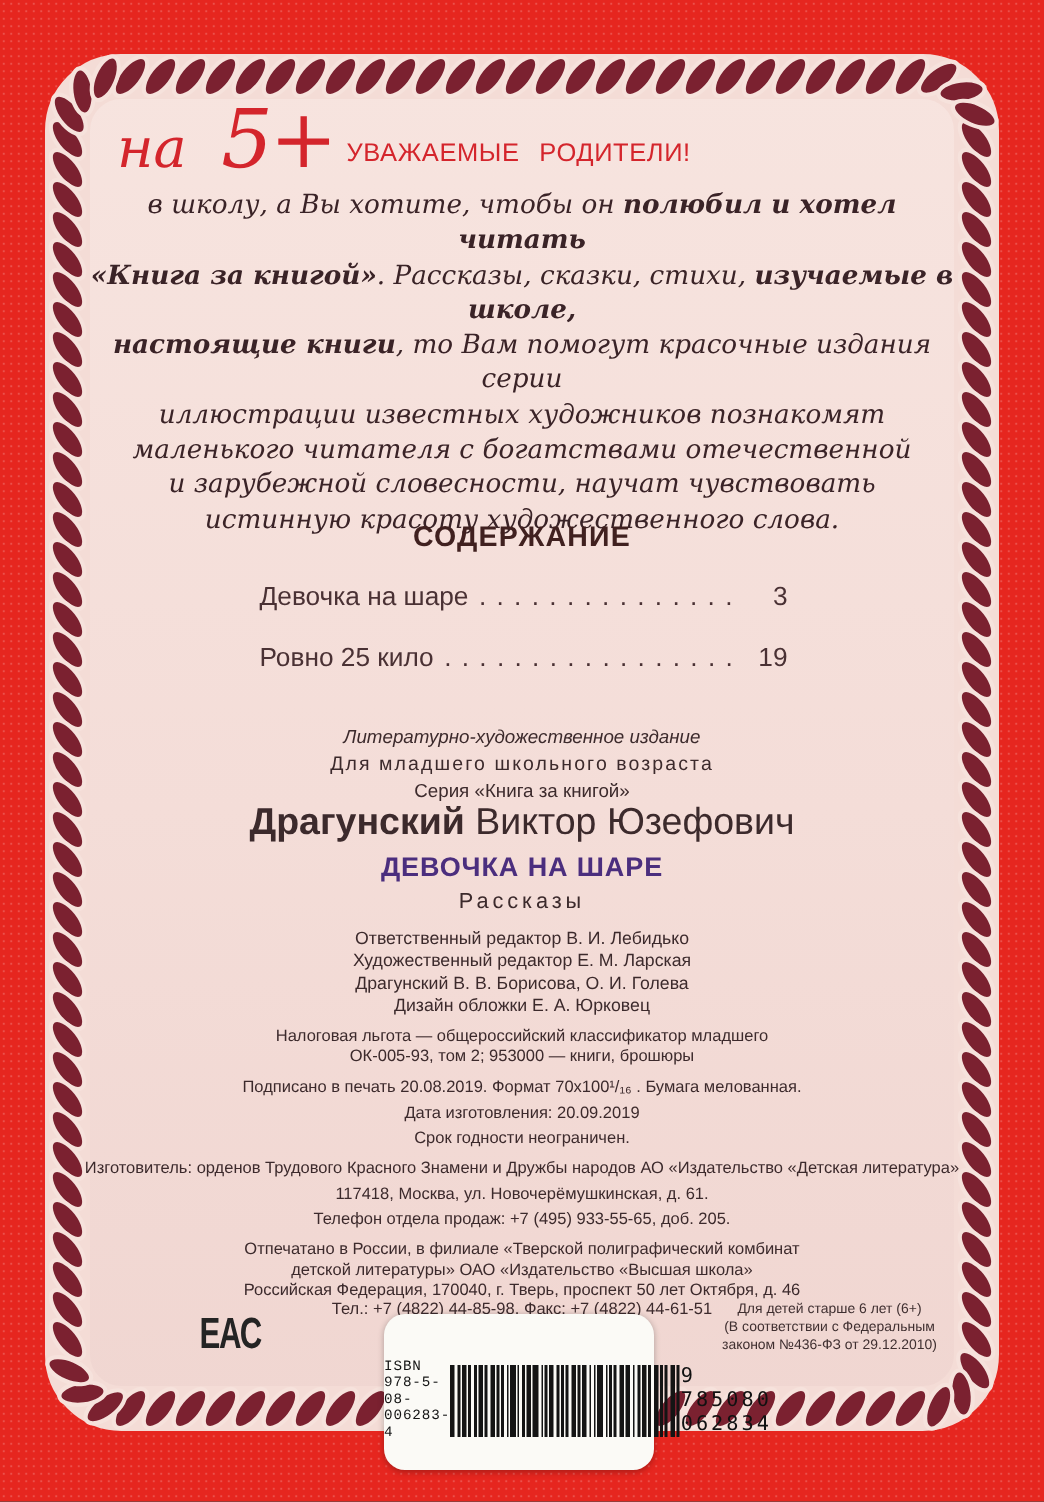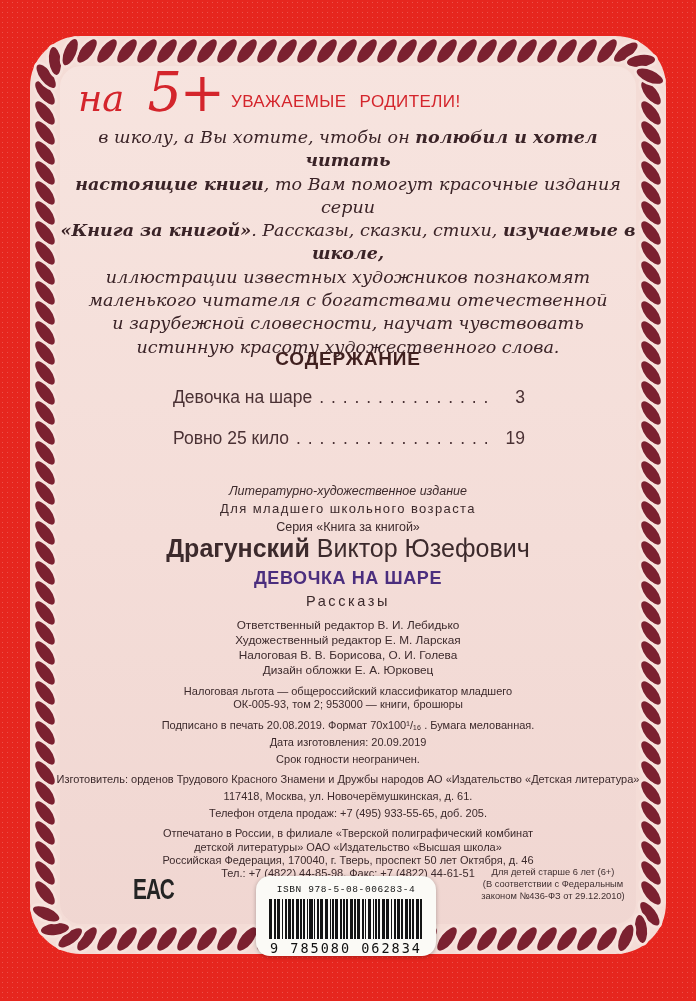--- a/index.html
+++ b/index.html
@@ -57,22 +57,22 @@
   .imprint-group{margin-top:7px;font-size:11px;line-height:13.4px;color:#3c2a2c;}
   .imprint-group.staff{font-size:11.8px;line-height:15px;margin-top:9px;}
   .imprint-group.spaced > div + div{margin-top:3.5px;}
   .imp-line{white-space:nowrap;}
 
   
   .eac{position:absolute;left:133px;top:872px;font-size:26px;font-weight:700;
     letter-spacing:-1px;color:#242424;transform:scaleX(.8) scaleY(1.12);transform-origin:left top;}
   .age{position:absolute;left:455px;top:866px;width:196px;text-align:center;
     font-size:9.3px;line-height:12px;color:#3f2f30;font-weight:500;}
-  .sticker{position:absolute;left:256px;top:876px;width:180px;height:80px;background:#fbfaf6;
-    border-radius:14px;box-shadow:0 1px 4px rgba(0,0,0,.28);display:flex;flex-direction:column;
+  .sticker{position:absolute;left:256px;top:876px;width:180px;height:104px;background:#fbfaf6;
+    border-radius:14px;box-shadow:0 1px 4px rgba(0,0,0,.28);display:flex;flex-direction:row;
     align-items:center;padding-top:8px;box-sizing:border-box;}
   .isbn{font-family:"Liberation Mono",monospace;font-size:9.5px;letter-spacing:.6px;color:#151515;}
   .bars{margin-top:4px;height:48px;display:flex;align-items:stretch;}
   .bars span{background:#141414;display:block;height:100%;}
   .digits{font-family:"DejaVu Sans Mono",monospace;font-size:13.5px;letter-spacing:2px;
     color:#111;margin-top:1px;}
 </style>
 </head>
 <body>
 
@@ -238,22 +238,22 @@
   <div class="content">
 
     <div class="badge">
       <span class="na">на</span>
       <span class="grade">5+</span>
     </div>
     <div class="parents-header">УВАЖАЕМЫЕ  РОДИТЕЛИ!</div>
 
     <div class="intro">
         <div class="par-line"><span>в школу, а Вы хотите, чтобы он </span><b>полюбил и хотел читать</b></div>
+        <div class="par-line"><b>«Книга за книгой»</b><span>. Рассказы, сказки, стихи, </span><b>изучаемые в школе,</b></div>
         <div class="par-line"><b>настоящие книги</b><span>, то Вам помогут красочные издания серии</span></div>
-        <div class="par-line"><b>«Книга за книгой»</b><span>. Рассказы, сказки, стихи, </span><b>изучаемые в школе,</b></div>
         <div class="par-line"><span>иллюстрации известных художников познакомят</span></div>
         <div class="par-line"><span>маленького читателя с богатствами отечественной</span></div>
         <div class="par-line"><span>и зарубежной словесности, научат чувствовать</span></div>
         <div class="par-line"><span>истинную красоту художественного слова.</span></div>
       </div>
 
     <div class="toc-title">СОДЕРЖАНИЕ</div>
     <div class="toc">
       <div class="toc-row">
         <span>Девочка на шаре</span>
@@ -271,21 +271,21 @@
       <div class="kind">Литературно-художественное издание</div>
       <div class="aud">Для младшего школьного возраста</div>
       <div class="series">Серия «Книга за книгой»</div>
       <div class="author"><b>Драгунский </b><span>Виктор Юзефович</span></div>
       <div class="book-title">ДЕВОЧКА НА ШАРЕ</div>
       <div class="subtitle">Рассказы</div>
 
       <div class="imprint-group staff">
           <div class="imp-line">Ответственный редактор  В. И. Лебидько</div>
           <div class="imp-line">Художественный редактор  Е. М. Ларская</div>
-          <div class="imp-line">Налоговая В. В. Борисова,  О. И. Голева</div>
+          <div class="imp-line">Драгунский В. В. Борисова,  О. И. Голева</div>
           <div class="imp-line">Дизайн обложки  Е. А. Юрковец</div>
         </div>
       <div class="imprint-group">
           <div class="imp-line">Налоговая льгота — общероссийский классификатор младшего</div>
           <div class="imp-line">ОК-005-93, том 2; 953000 — книги,  брошюры</div>
         </div>
       <div class="imprint-group spaced">
           <div class="imp-line">Подписано в печать 20.08.2019. Формат 70х100¹/₁₆ . Бумага мелованная.</div>
           <div class="imp-line">Дата изготовления: 20.09.2019</div>
           <div class="imp-line">Срок годности неограничен.</div>

